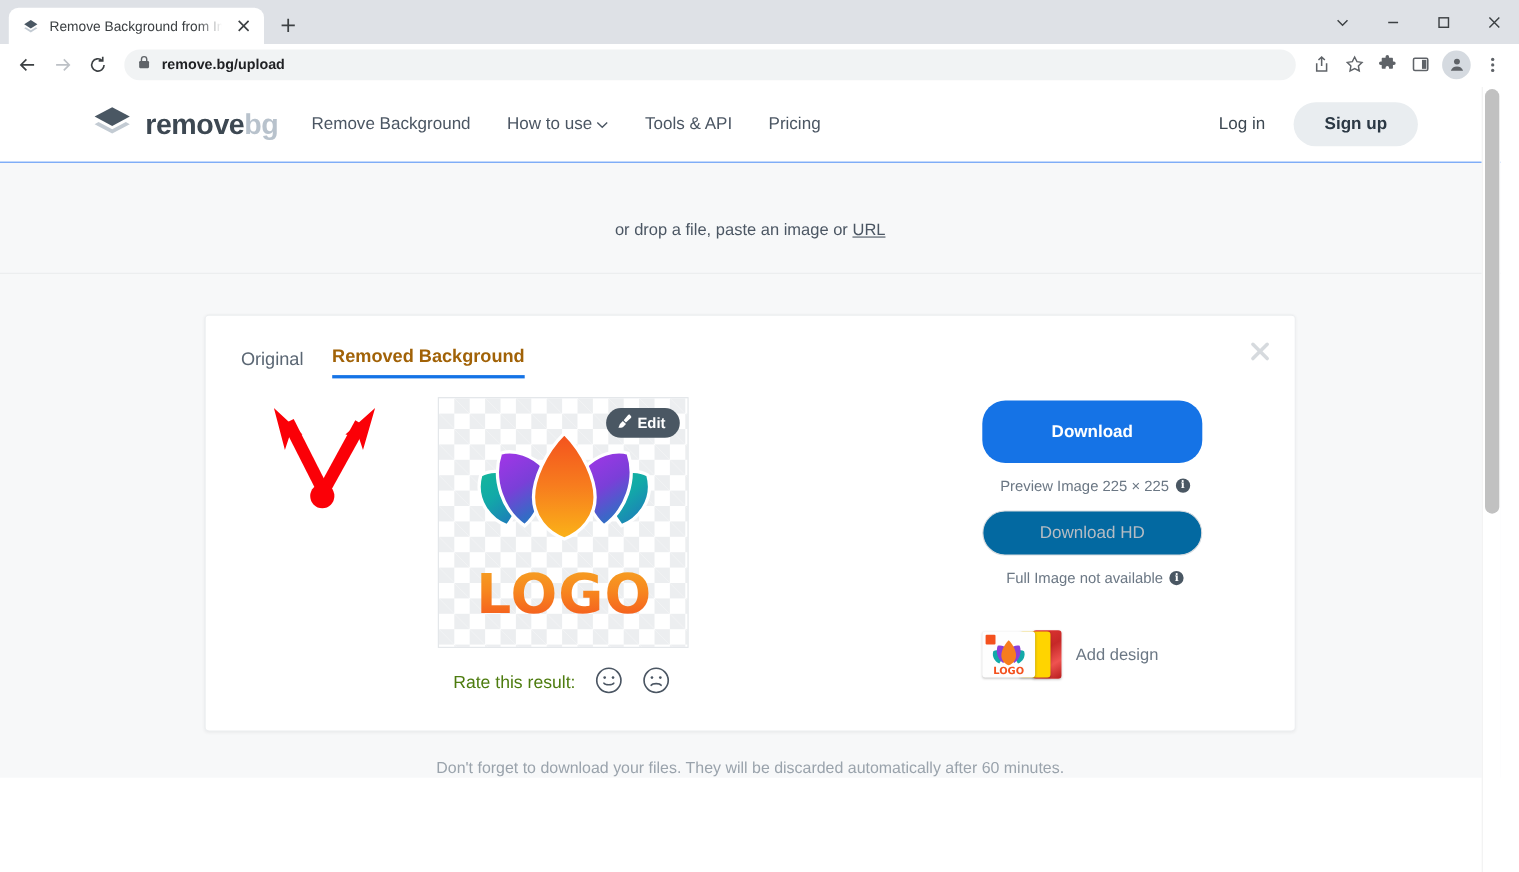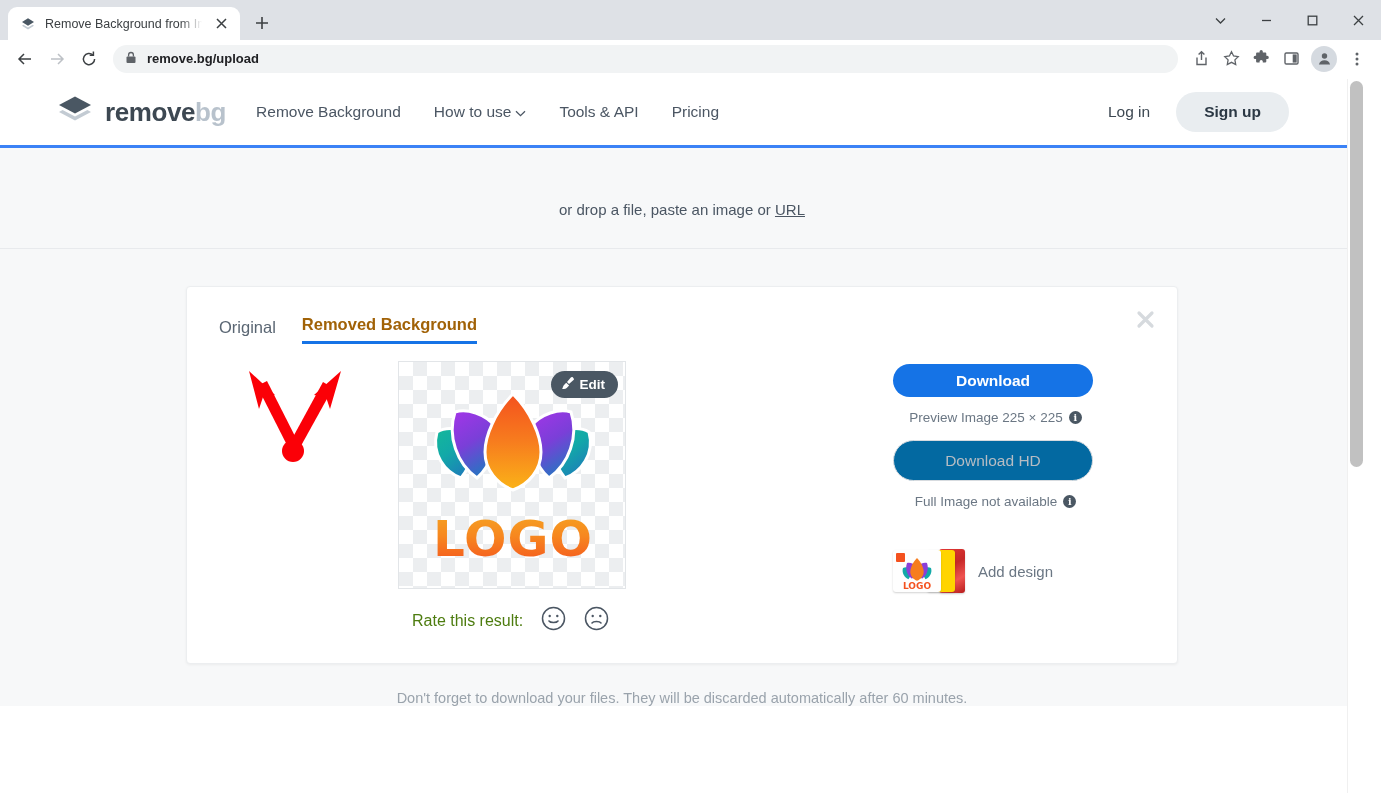--- a/index.html
+++ b/index.html
@@ -78,22 +78,22 @@
     background: #ffffff; border-left: 1px solid #f0f0f0;
   }
   .scroll-thumb {
     position: absolute; top: 2px; left: 2px; width: 13px; height: 386px;
     background: #c1c1c1; border-radius: 7px;
   }
 
   
   .site-header {
     height: 69px; display: flex; align-items: center;
-    padding: 0 0 0 57px; background: #ffffff;
-    border-bottom: 3px solid #3b82f6;
+    padding: 0 0 0 84px; background: #ffffff;
+    border-bottom: 1px solid #3b82f6;
   }
   .logo { display: flex; align-items: center; gap: 12px; margin-right: 30px; }
   .logo-text { font-size: 26px; font-weight: bold; letter-spacing: -0.4px; }
   .logo-remove { color: #3d4852; }
   .logo-bg { color: #b8c2cc; }
   .mainnav { display: flex; align-items: center; gap: 33px; }
   .navlink {
     font-size: 15.5px; color: #4b5663; display: flex; align-items: center; gap: 4px;
   }
   .header-right {
@@ -171,21 +171,21 @@
   .rate-row {
     display: flex; align-items: center; gap: 18px;
     margin-top: 17px; padding-left: 14px;
   }
   .rate-label { font-size: 16px; color: #4d7c0f; }
 
   .actions-col {
     margin-left: 265px; width: 205px; padding-top: 3px;
   }
   .dl-btn {
-    width: 200px; height: 33px; background: #1573e6; color: #ffffff;
+    width: 200px; height: 57px; background: #1573e6; color: #ffffff;
     border-radius: 21px; display: flex; align-items: center; justify-content: center;
     font-size: 15.5px; font-weight: bold;
   }
   .dl-note {
     margin-top: 13px; font-size: 13.5px; color: #6b7784;
     display: flex; align-items: center; justify-content: center; gap: 6px;
   }
   .dl-hd {
     width: 200px; height: 41px; margin-top: 15px;
     border: 1px solid #d7dbdf; border-radius: 21px;

